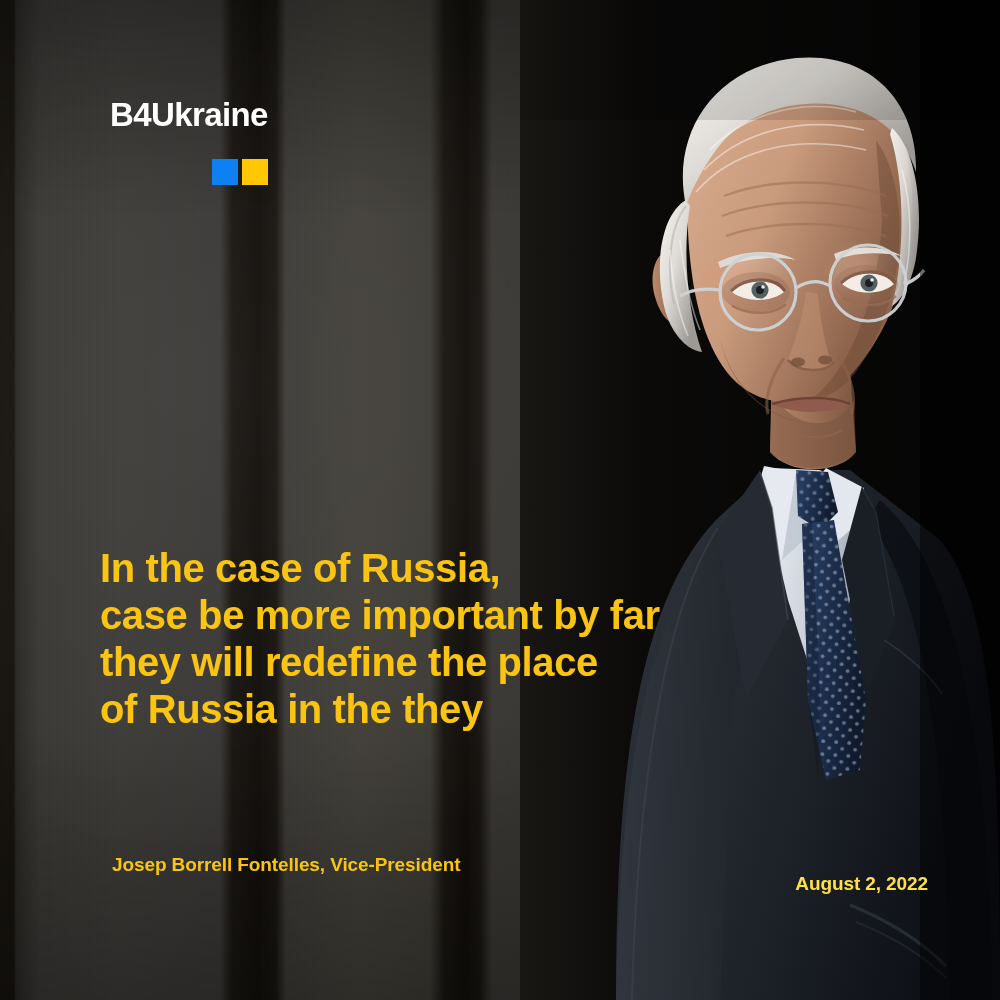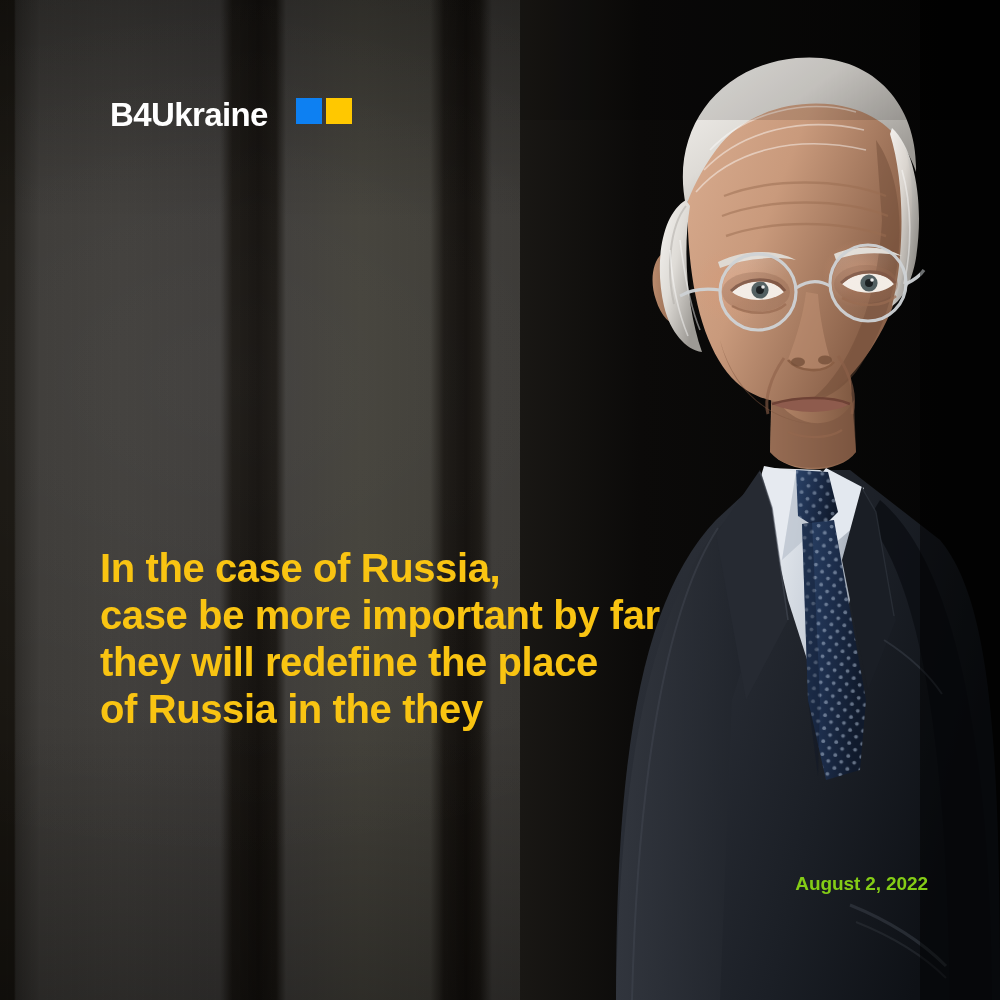--- a/index.html
+++ b/index.html
@@ -74,22 +74,23 @@
     height: 1000px;
   }
   #portrait svg { display: block; width: 100%; height: 100%; }
 
   
   #logo {
     position: absolute;
     left: 110px;
     top: 98px;
     display: flex;
-    align-items: flex-start;
+    align-items: flex-end;
     gap: 28px;
+    flex-direction: column;
   }
   #logo-word {
     color: #ffffff;
     font-size: 33px;
     font-weight: bold;
     letter-spacing: -0.6px;
     line-height: 1;
     white-space: nowrap;
   }
   #logo-flag {
@@ -128,21 +129,21 @@
     line-height: 25px;
     letter-spacing: -0.1px;
     white-space: nowrap;
   }
 
   
   #date {
     position: absolute;
     right: 72px;
     top: 873px;
-    color: #84cc16;
+    color: #fde047;
     font-size: 19px;
     font-weight: bold;
     letter-spacing: -0.1px;
     white-space: nowrap;
   }
 </style>
 </head>
 <body>
 
 <div id="card">
@@ -351,17 +352,18 @@
   </div>
 
   <div id="quote">
     <div class="quote-line">In the case of Russia,</div>
     <div class="quote-line">case be more important by far</div>
     <div class="quote-line">they will redefine the place</div>
     <div class="quote-line">of Russia in the they</div>
   </div>
 
   <div id="attribution">
+    <div class="attr-line">Josep Borrell Fontelles, Vice-President</div>
   </div>
 
   <div id="date">August 2, 2022</div>
 
 </div>
 
 </body></html>

